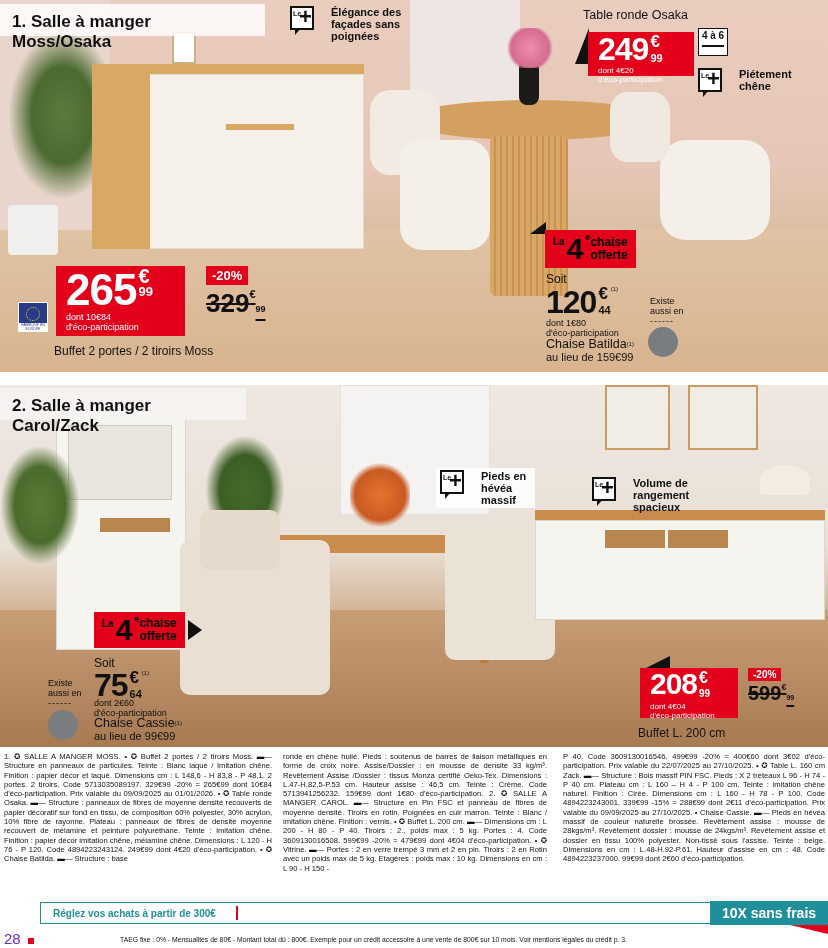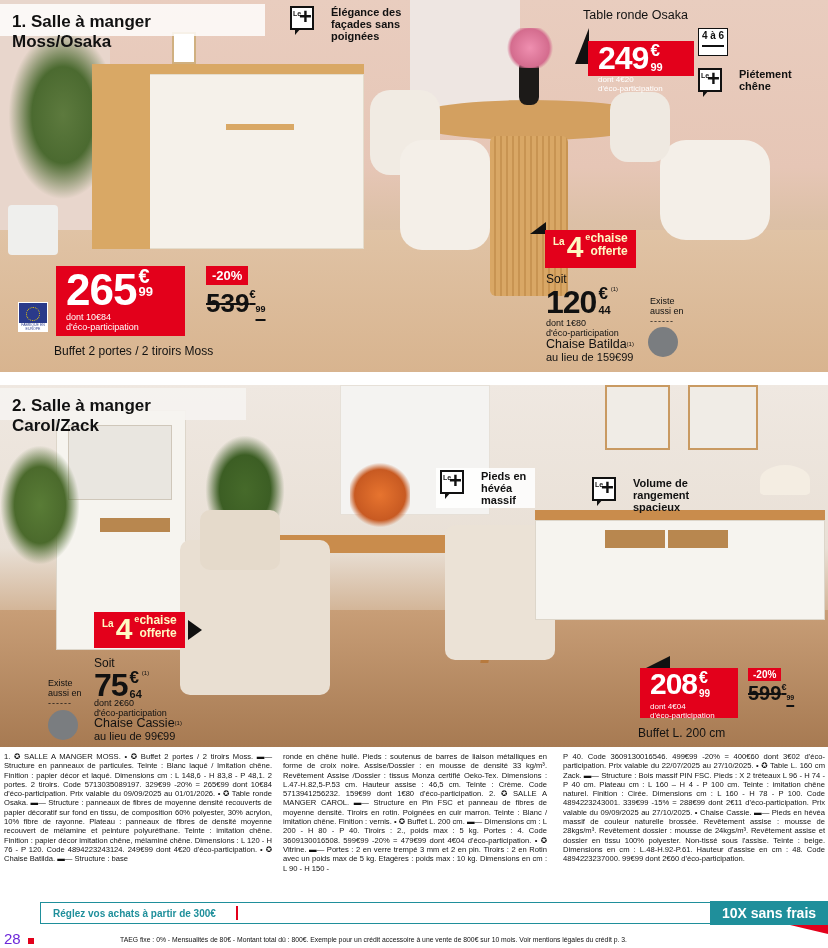--- a/index.html
+++ b/index.html
@@ -18,21 +18,21 @@
 .plus-text{font-size:11px;font-weight:bold;line-height:12px;color:#111}
 .price-red{position:absolute;background:#e3001b;color:#fff;padding:2px 10px}
 .price-big{font-weight:900;font-size:44px;line-height:44px;display:inline-block;letter-spacing:-1px}
 .price-sup{display:inline-block;vertical-align:top;font-weight:900;line-height:16px;margin-left:2px}
 .price-sup .eur{display:block;font-size:20px}
 .price-sup .cts{display:block;font-size:13px}
 .eco{font-size:9px;line-height:10px}
 .old{position:absolute;font-weight:900;color:#111;text-decoration:line-through}
 .pct{position:absolute;background:#e3001b;color:#fff;font-weight:bold;font-size:13px;padding:2px 6px}
 .caption{position:absolute;font-size:12px;color:#111}
-.offer{position:absolute;background:#e3001b;color:#fef9c3;font-weight:bold;display:flex;align-items:flex-start;padding:2px 8px}
+.offer{position:absolute;background:#e3001b;color:#000000;font-weight:bold;display:flex;align-items:center;padding:2px 8px}
 .offer .la{font-size:10px;align-self:flex-start;margin-top:4px}
 .offer .four{font-size:30px;font-weight:900;line-height:30px;margin:0 2px}
 .offer .txt{font-size:12px;line-height:13px}
 .soit{position:absolute;font-size:12px;color:#111}
 .swatch{position:absolute;width:30px;height:30px;border-radius:50%;background:#7a7d80}
 .exists{position:absolute;font-size:9px;line-height:10px;color:#111;text-align:left}
 .exists .dash{display:block;letter-spacing:1px}
 .legal{position:absolute;top:752px;font-size:7.6px;line-height:9.3px;text-align:justify;color:#111}
 .bar{position:absolute;left:40px;top:902px;width:744px;height:22px;border:1.5px solid #1f8f9b;display:flex;align-items:center;font-size:9px;background:#fff}
 .bar .a{color:#1f8f9b;font-weight:bold;padding:0 20px 0 12px;font-size:10px}
@@ -83,21 +83,21 @@
 <div class="plus-badge" style="left:290px;top:6px">
   <div style="position:relative">
     <div class="plus-icon"></div>
     <div class="plus-tail"></div>
   </div>
   <div class="plus-text" style="width:80px">Élégance des façades sans poignées</div>
 </div>
 
 <div class="caption" style="left:583px;top:8px;font-size:12.5px">Table ronde Osaka</div>
 <div class="shape" style="left:575px;top:28px;width:0;height:0;border-left:14px solid transparent;border-bottom:36px solid #111"></div>
-<div class="price-red" style="left:588px;top:41px;width:106px;height:35px">
+<div class="price-red" style="left:588px;top:32px;width:106px;height:44px">
   <span class="price-big" style="font-size:32px;line-height:30px">249</span><span class="price-sup"><span class="eur" style="font-size:17px">€</span><span class="cts" style="font-size:11px">99</span></span>
   <div class="eco" style="font-size:8px;line-height:9px"><span>dont 4€20</span><br><span>d'éco-participation</span></div>
 </div>
 <div class="shape" style="left:698px;top:28px;width:30px;height:28px;border:1.5px solid #111;background:#fff;font-size:10px;font-weight:bold;text-align:center;line-height:13px">
   <span>4 à 6</span>
   <div style="width:22px;height:2px;background:#111;margin:3px auto 0"></div>
 </div>
 <div class="plus-badge" style="left:698px;top:68px">
   <div style="position:relative">
     <div class="plus-icon"></div>
@@ -109,21 +109,21 @@
 <div class="shape" style="left:18px;top:302px;width:30px;height:30px;background:#2a3a8a;border:1px solid #fff">
   <div style="position:absolute;left:7px;top:4px;width:14px;height:14px;border:1.5px dotted #f3d000;border-radius:50%"></div>
   <div style="position:absolute;left:0;bottom:0;width:28px;height:8px;background:#fff;color:#2a3a8a;font-size:3.5px;text-align:center;line-height:4px">FABRIQUÉ EN EUROPE</div>
 </div>
 <div class="price-red" style="left:56px;top:266px;width:129px;height:70px">
   <span class="price-big">265</span><span class="price-sup"><span class="eur">€</span><span class="cts">99</span></span>
   <div class="eco"><span>dont 10€84</span><br><span>d'éco-participation</span></div>
 </div>
 <div class="pct" style="left:206px;top:266px">-20%</div>
 <div class="old" style="left:206px;top:288px;font-size:26px">
-  <span>539</span><span style="font-size:11px;vertical-align:top">€</span><span style="font-size:9px">99</span>
+  <span>329</span><span style="font-size:11px;vertical-align:top">€</span><span style="font-size:9px">99</span>
 </div>
 <div class="caption" style="left:54px;top:344px">Buffet 2 portes / 2 tiroirs Moss</div>
 
 <div class="shape" style="left:530px;top:222px;width:0;height:0;border-left:16px solid transparent;border-bottom:12px solid #111"></div>
 <div class="offer" style="left:545px;top:230px;height:38px">
   <span class="la">La</span>
   <span class="four">4</span>
   <span style="font-size:9px;align-self:flex-start">e</span>
   <span class="txt"><span>chaise</span><br><span>offerte</span></span>
 </div>

